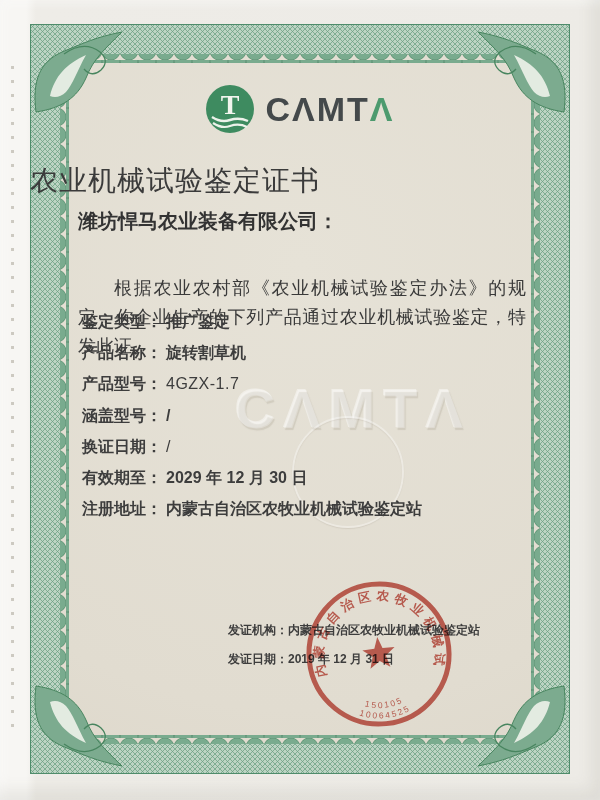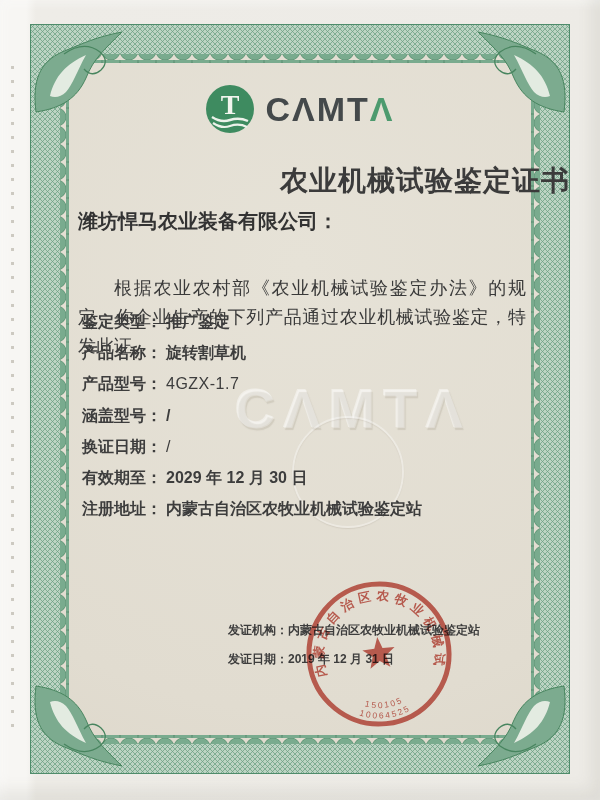--- a/index.html
+++ b/index.html
@@ -22,22 +22,22 @@
   .content{position:absolute;left:30px;top:24px;width:540px;height:750px;}
 
   .serif{font-family:"Liberation Serif","DejaVu Serif",serif;}
 
   .brand-row{position:absolute;left:0;top:60px;width:100%;display:flex;
          justify-content:center;align-items:center;gap:10px;}
   .logo-circle{width:50px;height:50px;display:block;}
   .brand-name{font-size:34px;font-weight:bold;letter-spacing:2px;color:#44494b;line-height:1;}
   .brand-accent{color:#4c9a6e;}
 
-  .cert-title{position:absolute;left:0;top:138px;width:100%;text-align:right;
-         font-size:28px;font-weight:bold;color:#3b3b3b;letter-spacing:1px;}
+  .cert-title{position:absolute;left:0;top:138px;width:100%;text-align:left;
+         font-size:28px;font-weight:normal;color:#3b3b3b;letter-spacing:1px;}
 
   .recipient{position:absolute;left:48px;top:184px;font-size:20px;font-weight:bold;color:#333;}
 
   .body-par{position:absolute;left:48px;right:44px;top:232px;font-size:18px;line-height:29px;
          color:#3a3a3a;text-indent:2em;text-align:justify;}
 
   .fields{position:absolute;left:52px;top:288px;list-style:none;margin:0;padding:0;}
   .field-row{height:17px;margin-bottom:14.2px;font-size:16px;color:#3d3d3d;white-space:nowrap;}
   .field-label{font-weight:bold;}
   .field-value{font-weight:bold;margin-left:4px;}

